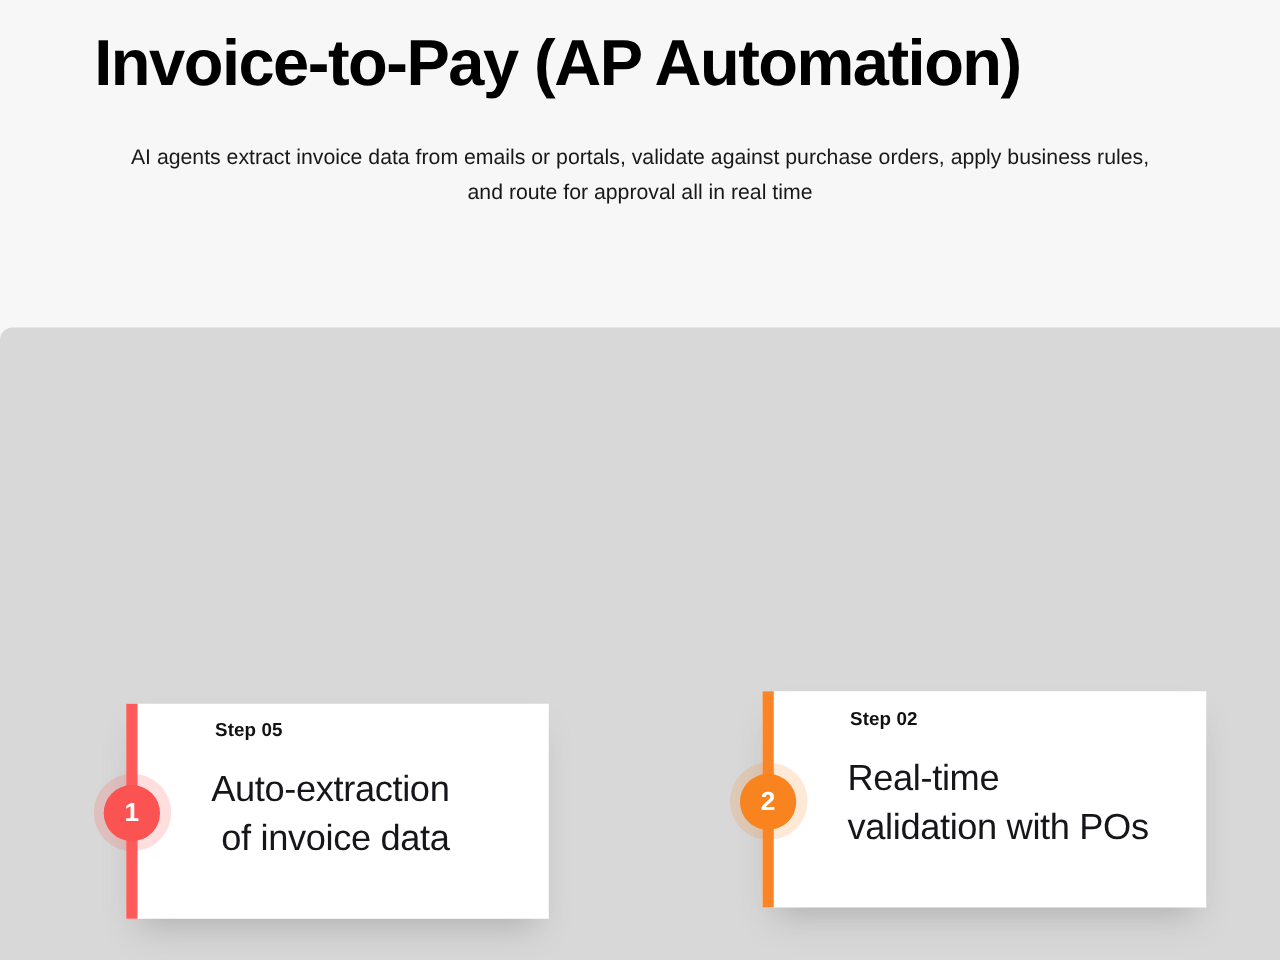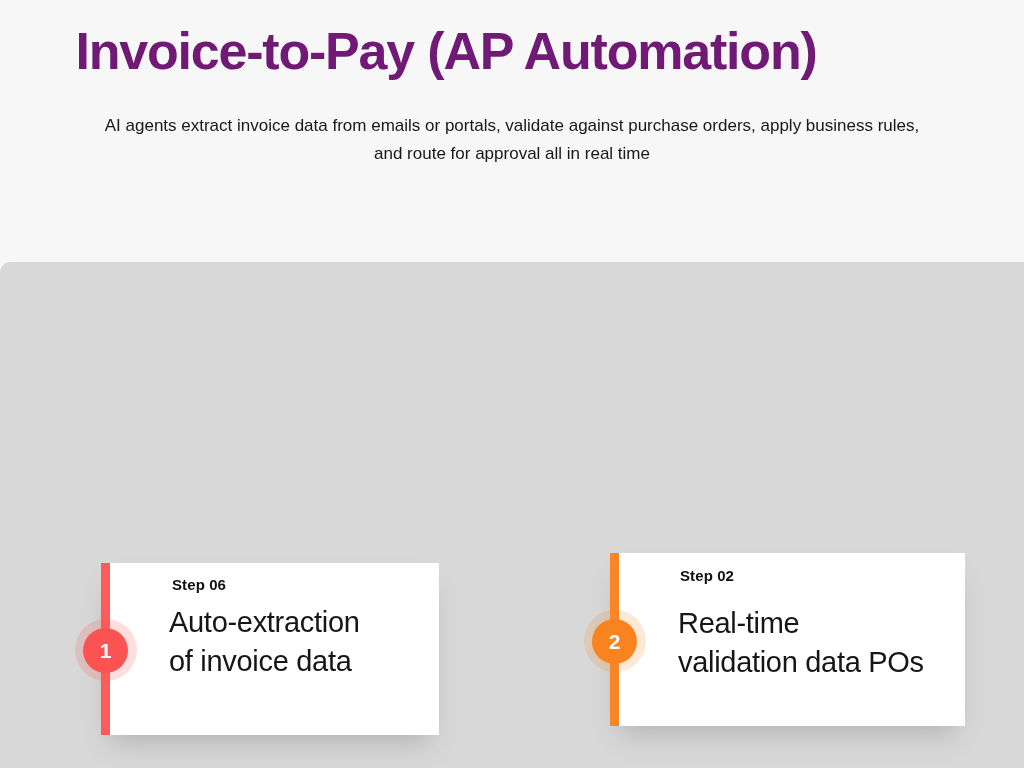--- a/index.html
+++ b/index.html
@@ -19,21 +19,21 @@
     background:#f7f7f7;
   }
   .title {
     position:absolute;
     left:0; top:22px;
     width:892px;
     text-align:center;
     font-size:52px;
     font-weight:bold;
     letter-spacing:-1.2px;
-    color:#701a75;
+    color:#000000;
     line-height:1.15;
     white-space:nowrap;
   }
   .subtitle {
     position:absolute;
     left:50%; top:112px;
     transform:translateX(-50%);
     width:820px;
     text-align:center;
     font-size:17px;
@@ -105,21 +105,21 @@
     white-space:pre-line;
   }
 
   
   #step-1 { left:101px; top:301px; width:338px; height:172px; }
   #step-1 .card { width:338px; height:172px; }
   #step-1 .bar  { height:172px; background:#ff5a5a; }
   #step-1 .halo { top:56px; background:rgba(255,90,90,0.20); }
   #step-1 .circle { top:64.5px; background:#fb5252; }
   #step-1 .step-label { left:71px; top:13px; }
-  #step-1 .step-title { left:68px; top:40px; }
+  #step-1 .step-title { left:68px; top:50px;text-align:right; }
 
   
   #step-2 { left:610px; top:291px; width:355px; height:173px; }
   #step-2 .card { width:355px; height:173px; }
   #step-2 .bar  { height:173px; background:#fa8527; }
   #step-2 .halo { top:57px; background:rgba(250,133,39,0.19); }
   #step-2 .circle { top:65.5px; background:#f9841f; }
   #step-2 .step-label { left:70px; top:14px;text-align:center; }
   #step-2 .step-title { left:68px; top:51px; }
 </style>
@@ -131,28 +131,28 @@
   <div class="subtitle">AI agents extract invoice data from emails or portals, validate against purchase orders, apply business rules, and route for approval all in real time</div>
 </div>
 
 <div class="panel">
 
   <div class="step" id="step-1">
     <div class="card"></div>
     <div class="bar"></div>
     <div class="halo"></div>
     <div class="circle">1</div>
-    <div class="step-label">Step 06</div>
+    <div class="step-label">Step 05</div>
     <div class="step-title">Auto-extraction
 of invoice data</div>
   </div>
 
   <div class="step" id="step-2">
     <div class="card"></div>
     <div class="bar"></div>
     <div class="halo"></div>
     <div class="circle">2</div>
     <div class="step-label">Step 02</div>
     <div class="step-title">Real-time
-validation data POs</div>
+validation with POs</div>
   </div>
 
 </div>
 
 </body></html>

